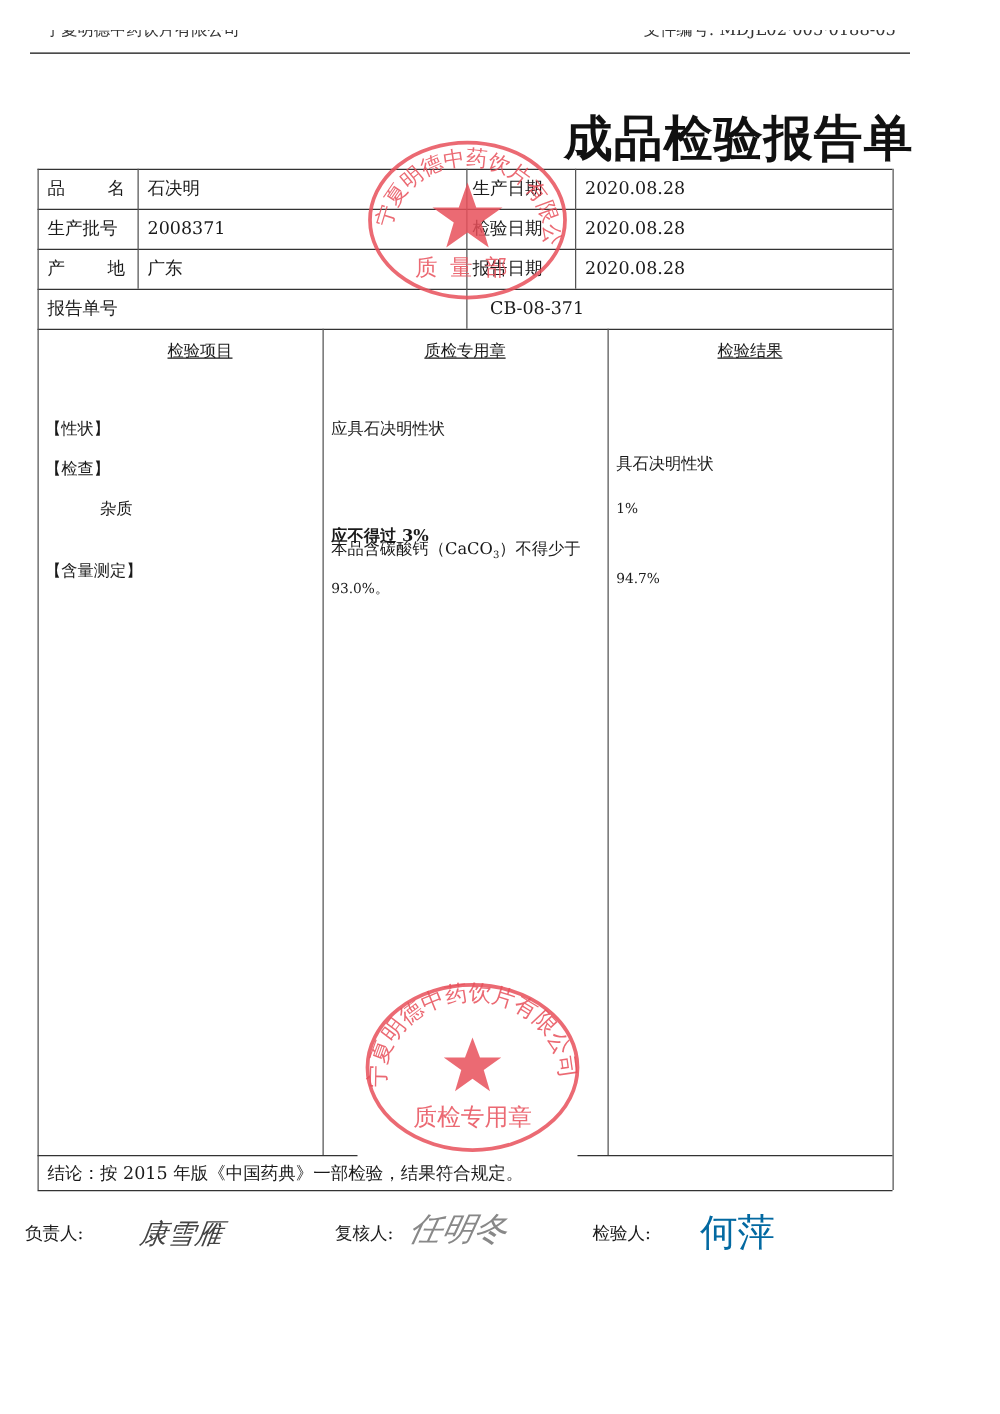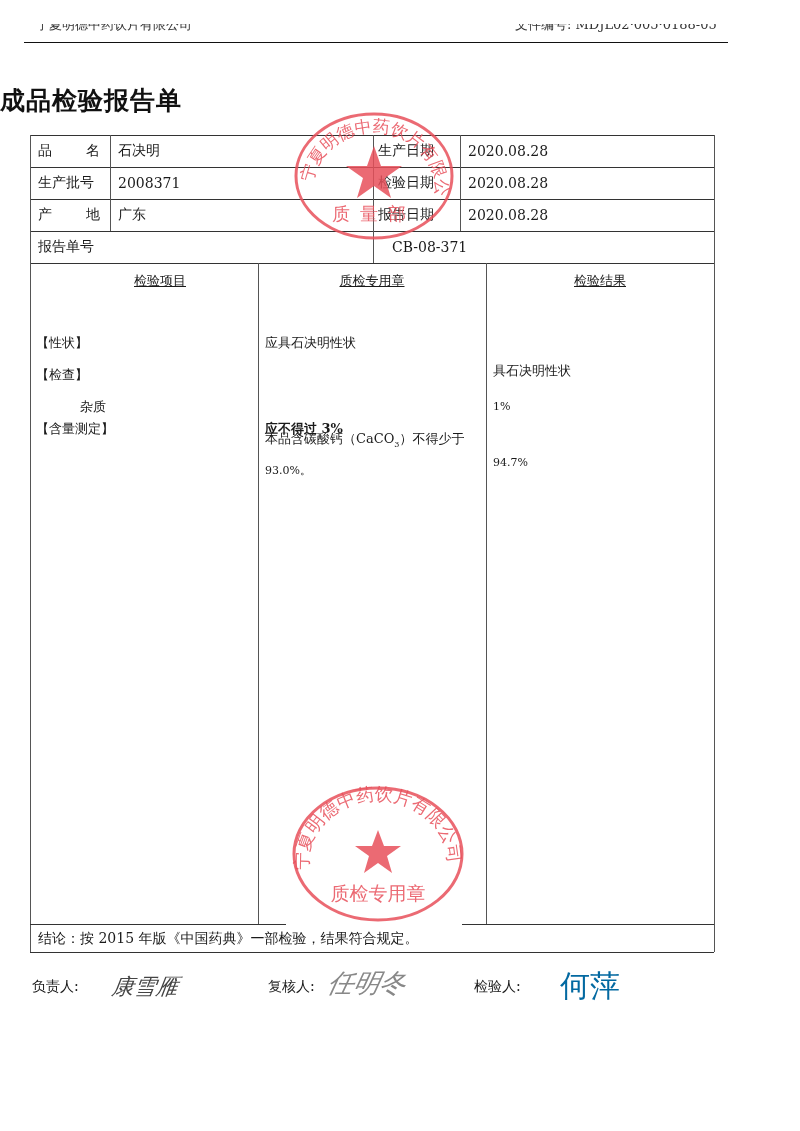--- a/index.html
+++ b/index.html
@@ -2,21 +2,21 @@
 <html><head>
   <meta charset="utf-8">
   <style>
     html, body { margin: 0; padding: 0; background: #ffffff; }
     body { width: 800px; height: 1131px; position: relative; overflow: hidden;
            font-family: "DejaVu Serif", "Liberation Serif", serif; color: #1a1a1a; }
     .abs { position: absolute; }
     .hdr-text { font-size: 13px; color: #333; top: 24px; line-height: 14px; height: 9px; overflow: hidden; }
     .hdr-text span { display: block; margin-top: -6px; }
     .hdr-line { left: 24px; width: 704px; top: 42px; height: 0; border-top: 1.5px solid #111; }
-    .title { left: 0; width: 731px; top: 84px; text-align: left; font-size: 25px; font-weight: bold;
+    .title { left: 0; width: 731px; top: 84px; text-align: right; font-size: 39px; font-weight: bold;
              font-family: "DejaVu Sans", "Liberation Sans", sans-serif; letter-spacing: 1px; color: #111; }
     .cell { position: absolute; box-sizing: border-box; font-size: 14px; display: flex; align-items: center; padding-left: 8px; white-space: nowrap; }
     .hline { position: absolute; height: 0; border-top: 1px solid #333; }
     .vline { position: absolute; width: 0; border-left: 1px solid #555; }
     .spaced { letter-spacing: 0; display: flex; justify-content: space-between; width: 62px; padding-left: 0; }
     .col-head { position: absolute; font-size: 13px; text-decoration: underline; text-align: center; top: 272px; }
     .row-text { position: absolute; font-size: 13px; white-space: nowrap; }
     .small { font-size: 11px; }
     .stamp { position: absolute; pointer-events: none; }
     .sig-label { position: absolute; font-size: 14px; top: 978px; }
@@ -87,21 +87,21 @@
   <div class="row-text" style="left:36px;top:334px;">【性状】</div>
   <div class="row-text" style="left:265px;top:334px;">应具石决明性状</div>
   <div class="row-text" style="left:493px;top:334px;margin-top:28px;">具石决明性状</div>
 
   <div class="row-text" style="left:36px;top:366px;">【检查】</div>
 
   <div class="row-text" style="left:36px;top:398px;margin-left:44px;">杂质</div>
   <div class="row-text" style="left:265px;top:420px;font-weight:bold;">应不得过 3%</div>
   <div class="row-text small" style="left:493px;top:400px;">1%</div>
 
-  <div class="row-text" style="left:36px;top:420px;">【含量测定】</div>
+  <div class="row-text" style="left:36px;top:448px;">【含量测定】</div>
   <div class="row-text" style="left:265px;top:430px;">
     <span>本品含碳酸钙（CaCO</span><sub style="font-size:8px;">3</sub><span>）不得少于</span>
   </div>
   <div class="row-text small" style="left:265px;top:463px;">93.0%。</div>
   <div class="row-text small" style="left:493px;top:432px;margin-top:24px;">94.7%</div>
 </div>
 
 <div class="hline" style="left:30px;width:256px;top:924px;"></div>
 <div class="hline" style="left:462px;width:252px;top:924px;"></div>
 <div class="hline" style="left:30px;width:684px;top:952px;"></div>
@@ -120,20 +120,20 @@
 <svg class="stamp" style="left:288px;top:782px;" width="180" height="142" viewBox="0 0 180 142">
   <defs>
       <path id="arcBot" d="M 22 95 A 70 62 0 1 1 158 95"></path>
     </defs>
   <ellipse cx="90" cy="72" rx="84" ry="66" fill="none" stroke="#e8505b" stroke-width="3" opacity="0.85"></ellipse>
   <text font-size="18" fill="#e8505b" opacity="0.85" font-family="DejaVu Sans, sans-serif"><textPath href="#arcBot" startOffset="3%">宁夏明德中药饮片有限公司</textPath></text>
   <polygon points="90,48 96,64 113,64 99,74 104,91 90,81 76,91 81,74 67,64 84,64" fill="#e8505b" opacity="0.85"></polygon>
   <text x="90" y="118" text-anchor="middle" font-size="19" fill="#e8505b" opacity="0.85" font-family="DejaVu Sans, sans-serif">质检专用章</text>
 </svg>
 
-<div class="sig-label" style="left:32px;">负责人:</div>
+<div class="sig-label" style="left:20px;">负责人:</div>
 <div class="sig" style="left:112px;top:972px;font-size:22px;color:#444;font-style:italic;transform:skewX(-8deg);">康雪雁</div>
 
 <div class="sig-label" style="left:268px;">复核人:</div>
 <div class="sig" style="left:328px;top:966px;font-size:26px;color:#888;font-style:italic;transform:skewX(-12deg);">任明冬</div>
 
 <div class="sig-label" style="left:474px;">检验人:</div>
 <div class="sig" style="left:560px;top:966px;font-size:30px;color:#0369a1;">何萍</div>
 
 </body></html>

